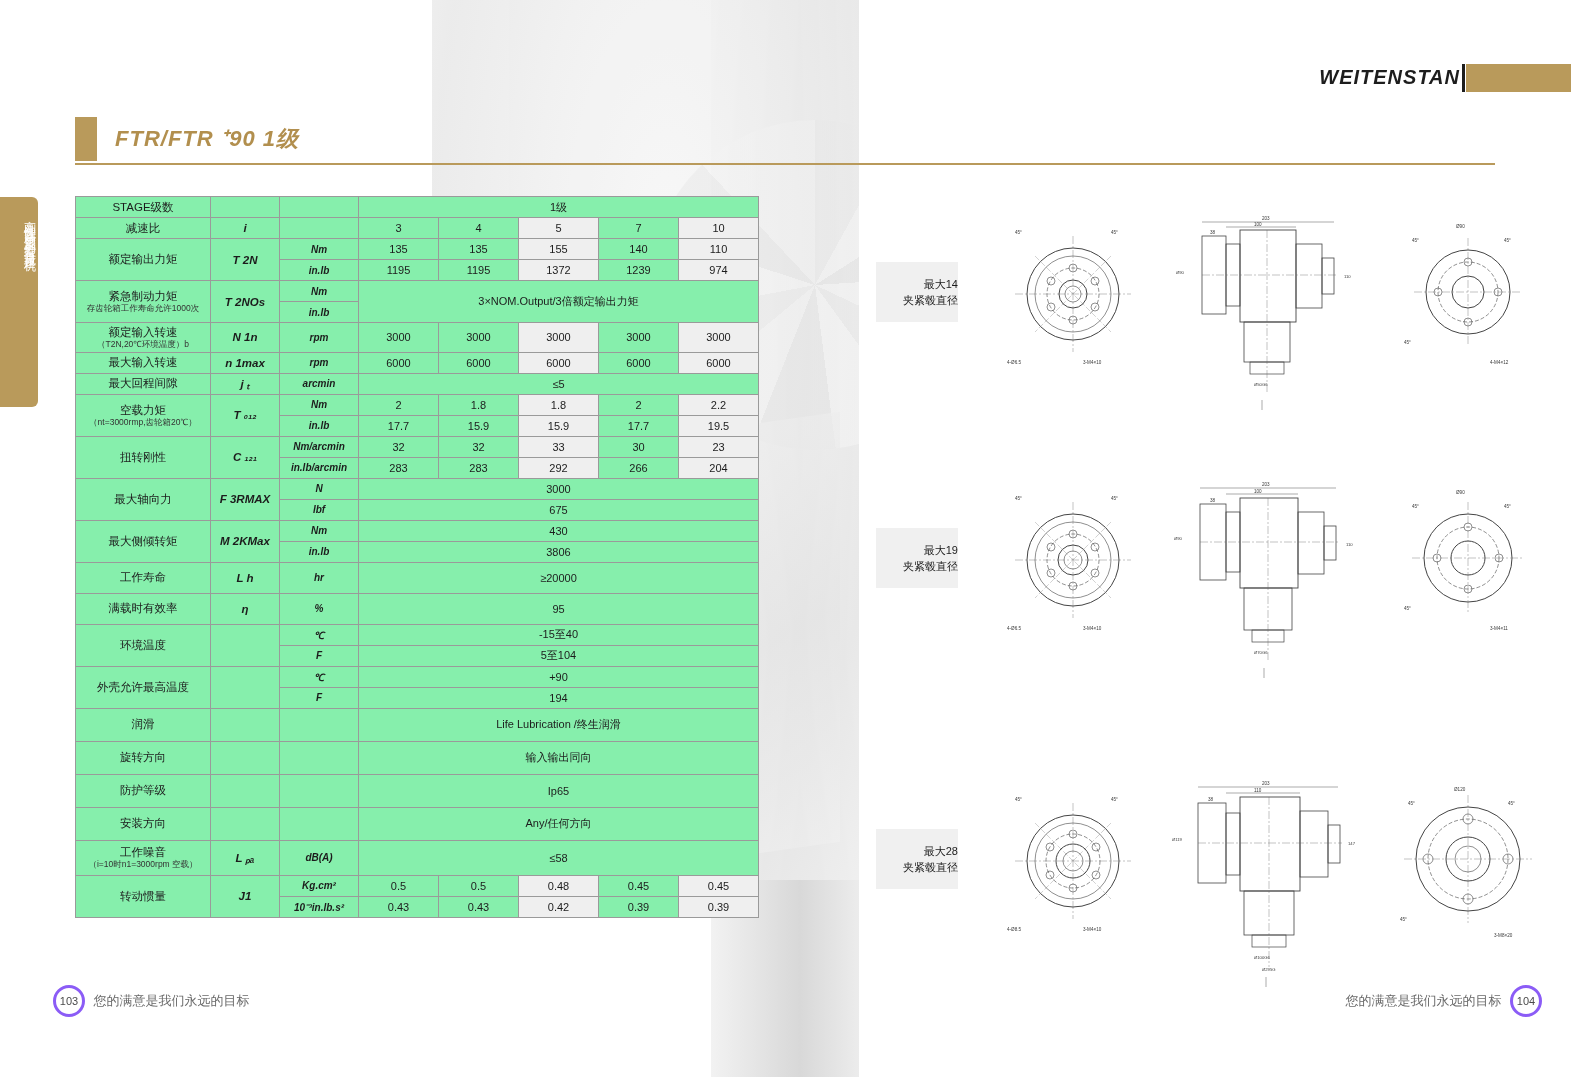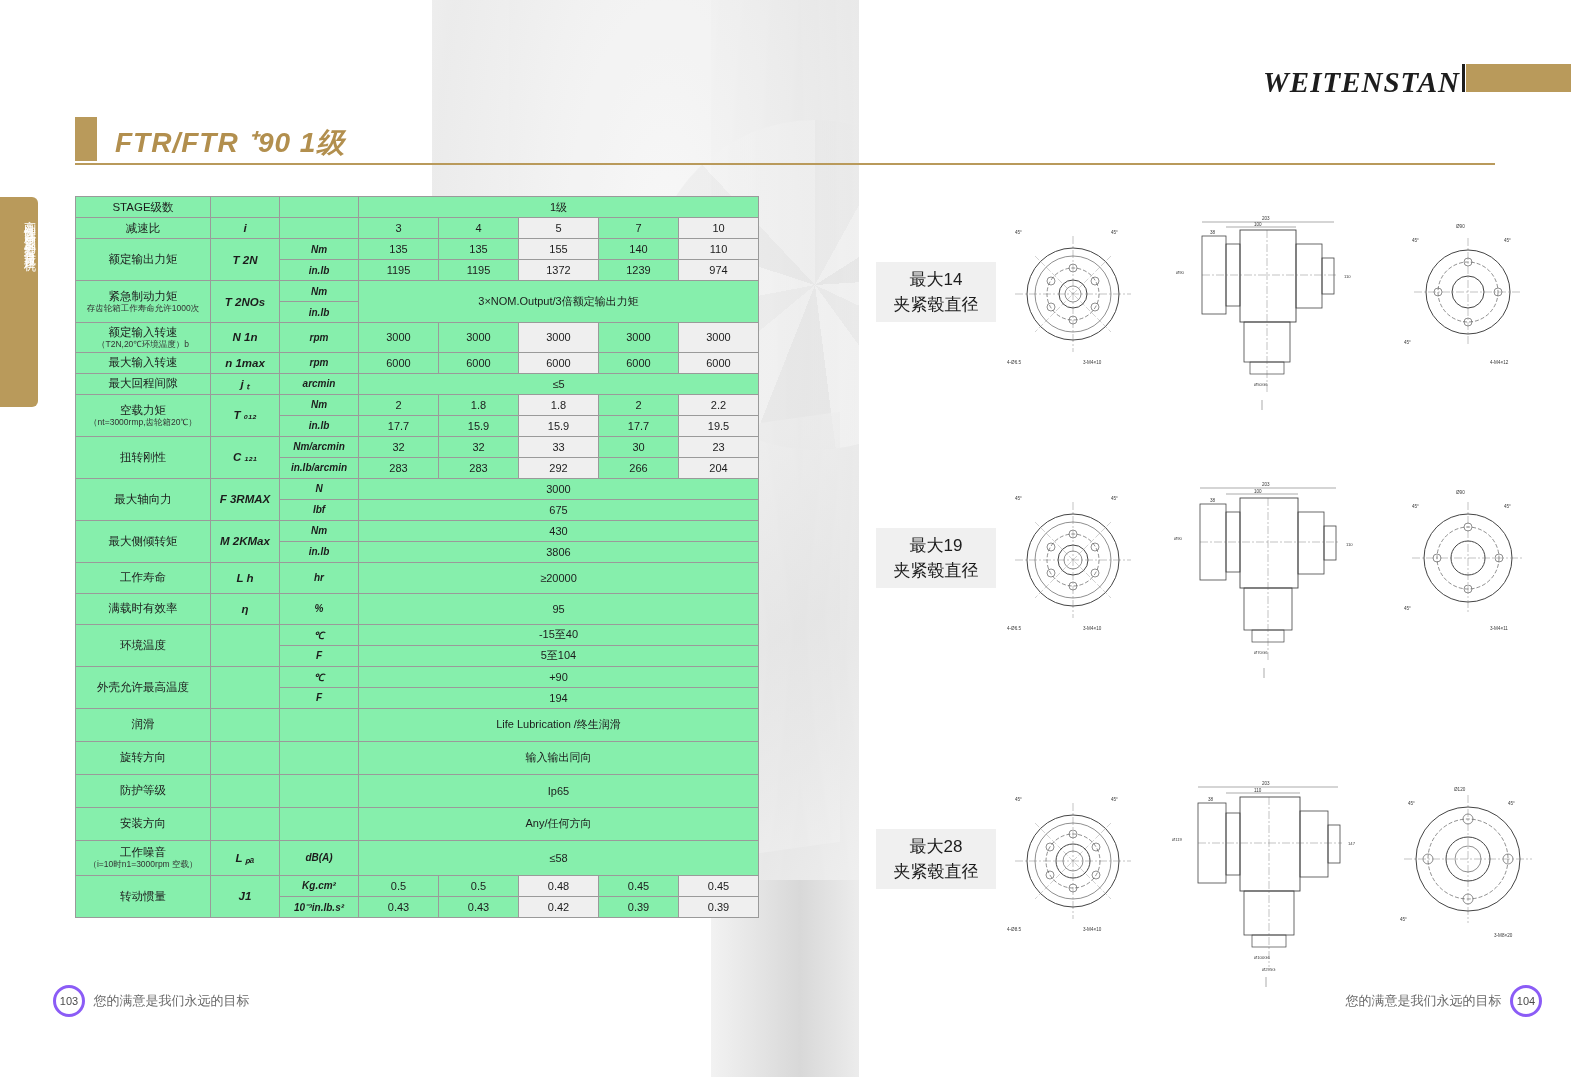--- a/index.html
+++ b/index.html
@@ -36,40 +36,40 @@
   .bg-right-white{
     position:absolute;top:0;left:859px;width:728px;height:1077px;background:#fff;
   }
   .bg-left-white{
     position:absolute;top:0;left:0;width:432px;height:1077px;background:#fff;
   }
 
   
   .brand{
     position:absolute;top:66px;right:127px;
-    font-family:Liberation Serif, serif;
-    font-weight:bold;font-style:italic;font-size:29px;letter-spacing:1px;
+    font-family:Liberation Sans, sans-serif;
+    font-weight:bold;font-style:italic;font-size:20px;letter-spacing:1px;
     color:#1d1d1d;
   }
   .brand-bar{
     position:absolute;top:64px;right:16px;width:105px;height:28px;background:#b99a5b;
   }
   .brand-tick{
     position:absolute;top:64px;right:122px;width:3px;height:28px;background:#1d1d1d;
   }
   .title-row{
     position:absolute;top:117px;left:75px;width:1420px;height:46px;
     border-bottom:2px solid #b99a5b;
   }
   .title-block{
     position:absolute;top:0;left:0;width:22px;height:44px;background:#b99a5b;
   }
   .title-text{
     position:absolute;top:5px;left:40px;
-    font-size:28px;font-weight:bold;font-style:italic;color:#b28f4e;letter-spacing:1px;
+    font-size:22px;font-weight:bold;font-style:italic;color:#b28f4e;letter-spacing:1px;
   }
 
   
   .vtab{
     position:absolute;top:197px;left:0;width:38px;height:210px;
     background:#b99a5b;border-radius:0 6px 6px 0;
   }
   .vtab span{
     display:block;
     writing-mode:vertical-rl;
@@ -98,24 +98,24 @@
   .c-unit{width:72px;font-style:italic;font-weight:bold;font-size:10px;}
   .c-val{width:73px;}
   .shade{background:#efefef;}
   .sub{font-size:8.5px;color:#333;display:block;line-height:1.15;}
 
   
   .dia-col{position:absolute;top:196px;left:866px;width:700px;height:740px;}
   .dia-row{position:absolute;left:0;width:700px;height:230px;}
   .r1{top:18px;} .r2{top:284px;} .r3{top:585px;}
   .dia-tag{
-    position:absolute;left:10px;top:48px;width:120px;height:60px;
+    position:absolute;left:10px;top:48px;width:82px;height:60px;
     background:#f0f0f0;display:flex;flex-direction:column;
-    align-items:center;justify-content:center;
-    font-size:17px;line-height:1.5;color:#1c1c1c;
+    align-items:flex-end;justify-content:center;
+    font-size:11px;line-height:1.5;color:#1c1c1c;
   }
   .dwg{position:absolute;top:0;}
   .d-front{left:125px;width:165px;height:175px;}
   .d-side{left:300px;width:215px;height:215px;}
   .d-rear{left:520px;width:170px;height:175px;}
   .dwg svg{width:100%;height:100%;}
   .micro{font-size:4.6px;fill:#3a3a3a;font-family:"Liberation Sans",sans-serif;}
   .micro2{font-size:4.2px;fill:#3a3a3a;font-family:"Liberation Sans",sans-serif;}
 
   

